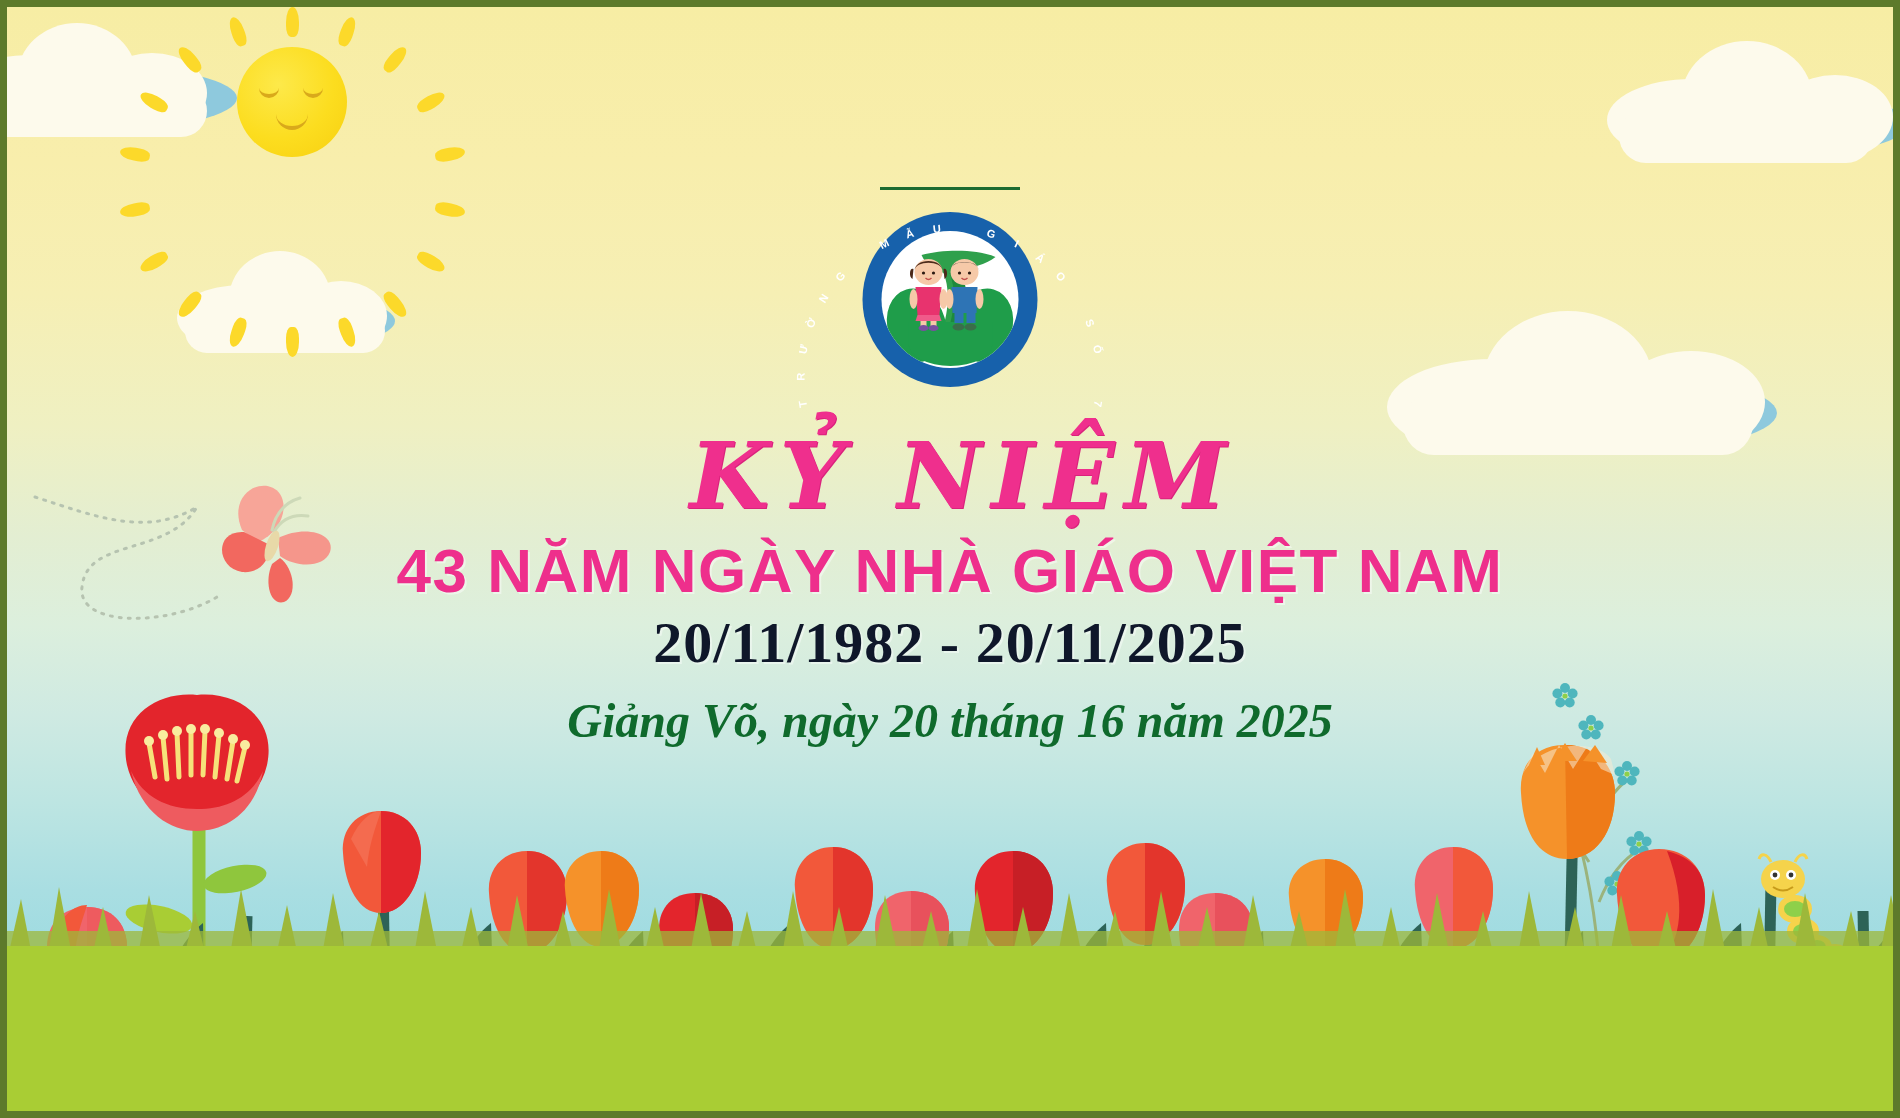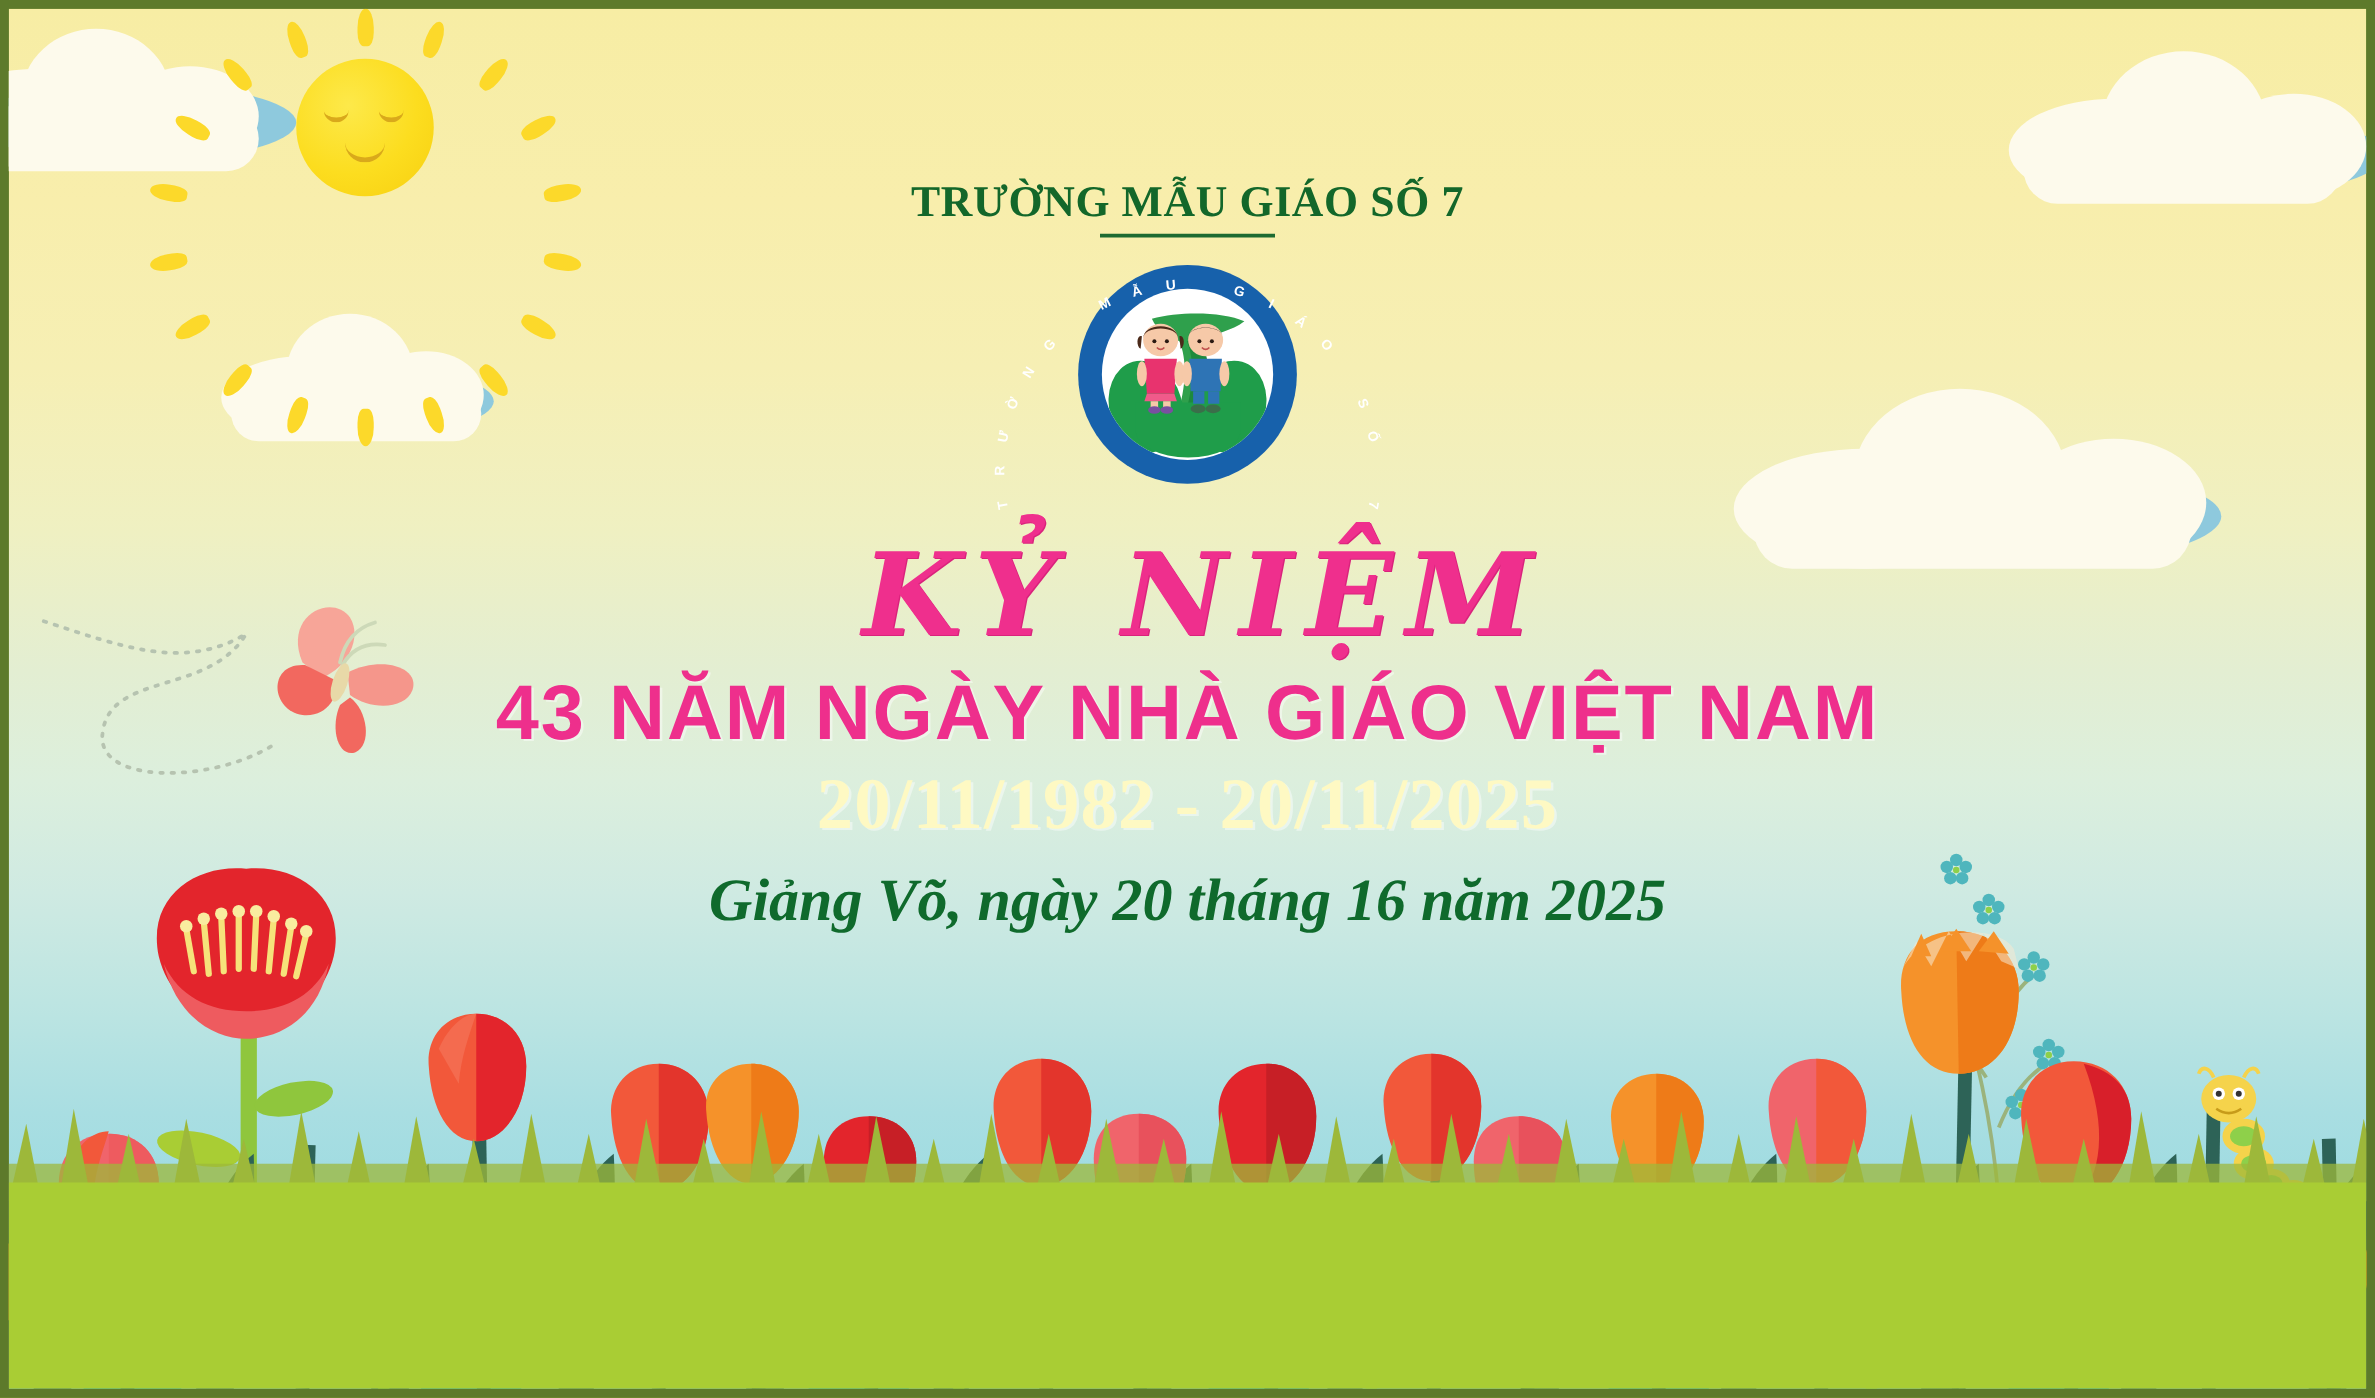--- a/index.html
+++ b/index.html
@@ -107,21 +107,21 @@
   .line2{
     top:528px;
     font-size:62px; font-weight:bold;
     color:#ee2f8c; letter-spacing:1.5px;
     font-family:"Liberation Sans", sans-serif;
     text-shadow:2px 2px 0 rgba(255,255,255,.45);
   }
   .line3{
     top:602px;
     font-size:58px; font-weight:bold;
-    color:#fef9c3; letter-spacing:1px;
+    color:#0f172a; letter-spacing:1px;
     font-family:"Liberation Serif", serif;
     text-shadow:2px 2px 0 rgba(255,255,255,.45);
   }
   .line4{
     top:686px;
     font-size:48px; font-weight:bold; font-style:italic;
     color:#0f6a2c;
     font-family:"Liberation Serif", serif;
   }
 
@@ -230,21 +230,20 @@
       <div class="ray" style="transform:rotate(320deg) translateY(-80px);"></div>
       <div class="ray" style="transform:rotate(340deg) translateY(-80px);"></div>
     </div>
     <div class="disc">
       <div class="eye" style="left:22px;top:40px;"></div>
       <div class="eye" style="left:66px;top:40px;"></div>
       <div class="mouth" style="left:39px;top:66px;"></div>
     </div>
   </div>
 
-  <div class="txt org2">TRƯỜNG MẪU GIÁO SỐ 7</div>
   <div class="org-underline"></div>
 
   <div class="logo">
     <div class="ring"></div>
     <div class="ringtext" id="ringtext">
         <span style="transform: translate(-50%, 0px) rotate(-100deg) translateY(-78px); transform-origin: 50% 78px;">T</span>
         <span style="transform: translate(-50%, 0px) rotate(-89.4737deg) translateY(-78px); transform-origin: 50% 78px;">R</span>
         <span style="transform: translate(-50%, 0px) rotate(-78.9474deg) translateY(-78px); transform-origin: 50% 78px;">Ư</span>
         <span style="transform: translate(-50%, 0px) rotate(-68.4211deg) translateY(-78px); transform-origin: 50% 78px;">Ờ</span>
         <span style="transform: translate(-50%, 0px) rotate(-57.8947deg) translateY(-78px); transform-origin: 50% 78px;">N</span>

